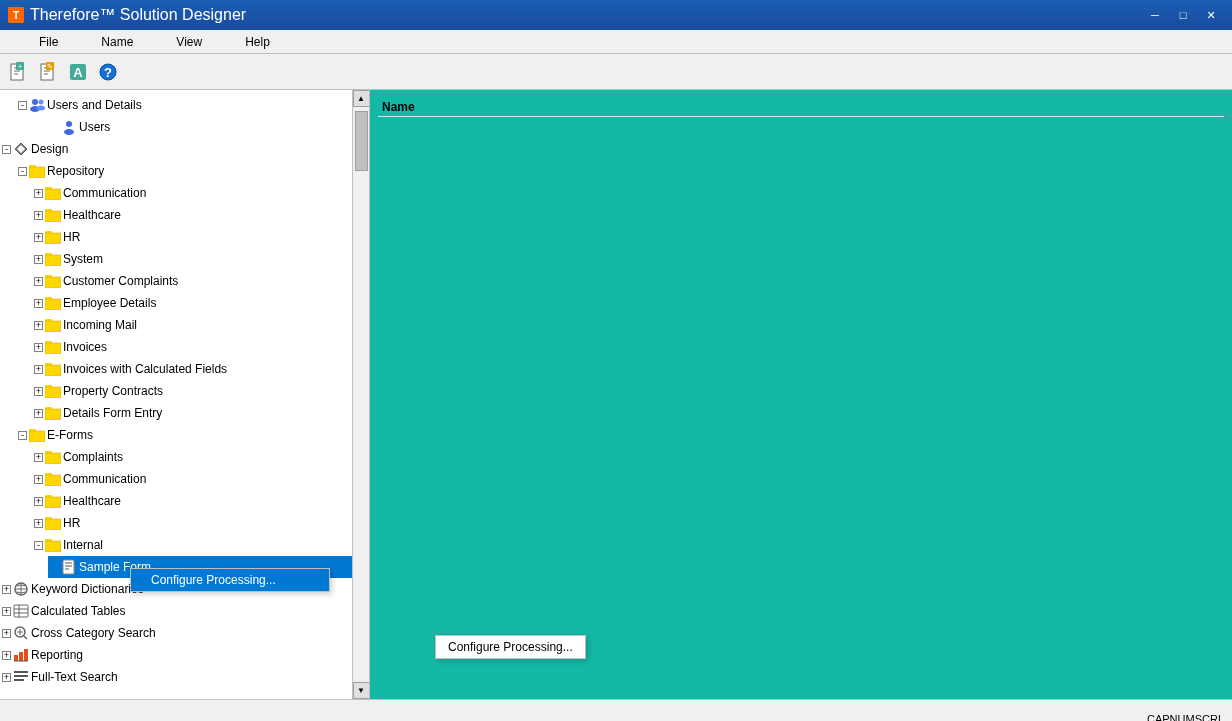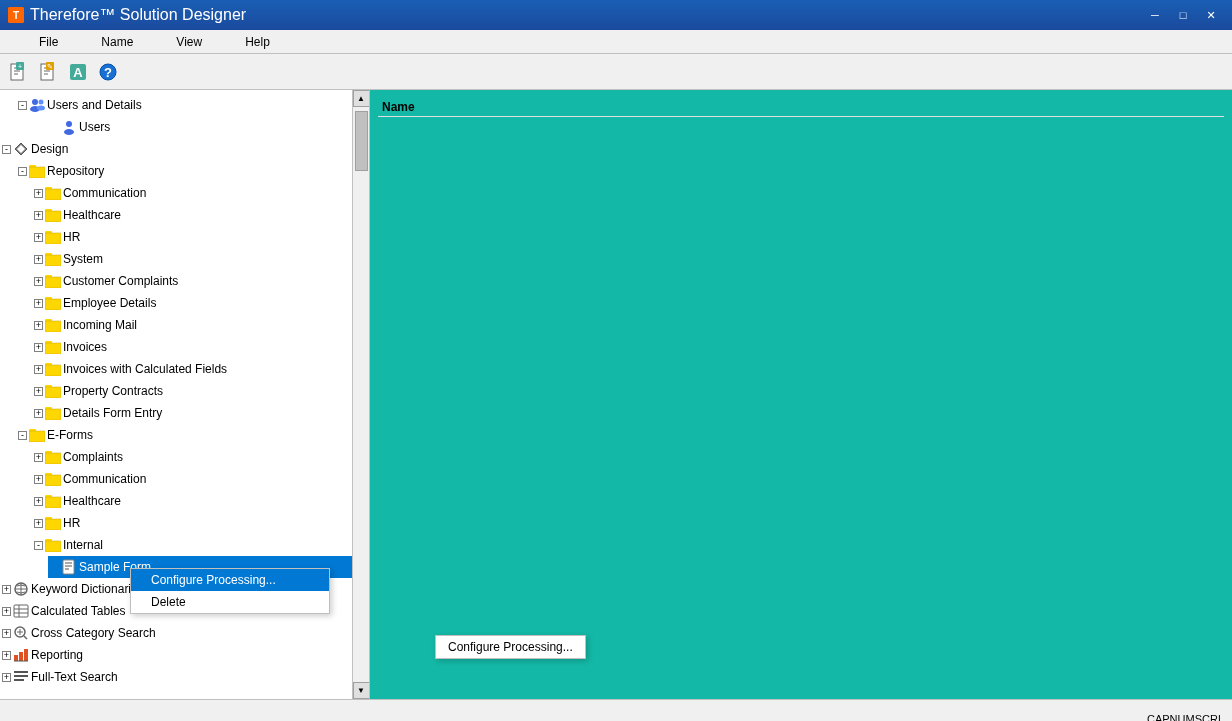--- a/index.html
+++ b/index.html
@@ -676,21 +676,20 @@
       <div class="scroll-btn">▼</div>
     </div>
   </div>
 
   <div class="right-panel">
     <div class="right-panel-header">Name</div>
   </div>
 
   <div class="context-menu" style="position:absolute; left:130px; top:478px;">
     <div class="context-menu-item highlighted">Configure Processing...</div>
-    <div class="context-menu-item">Delete</div>
   </div>
 
   <div class="submenu-tooltip">
     <span>Configure Processing...</span>
   </div>
 
 </div>
 
 <div class="status-bar">
   <span>CAP</span>

